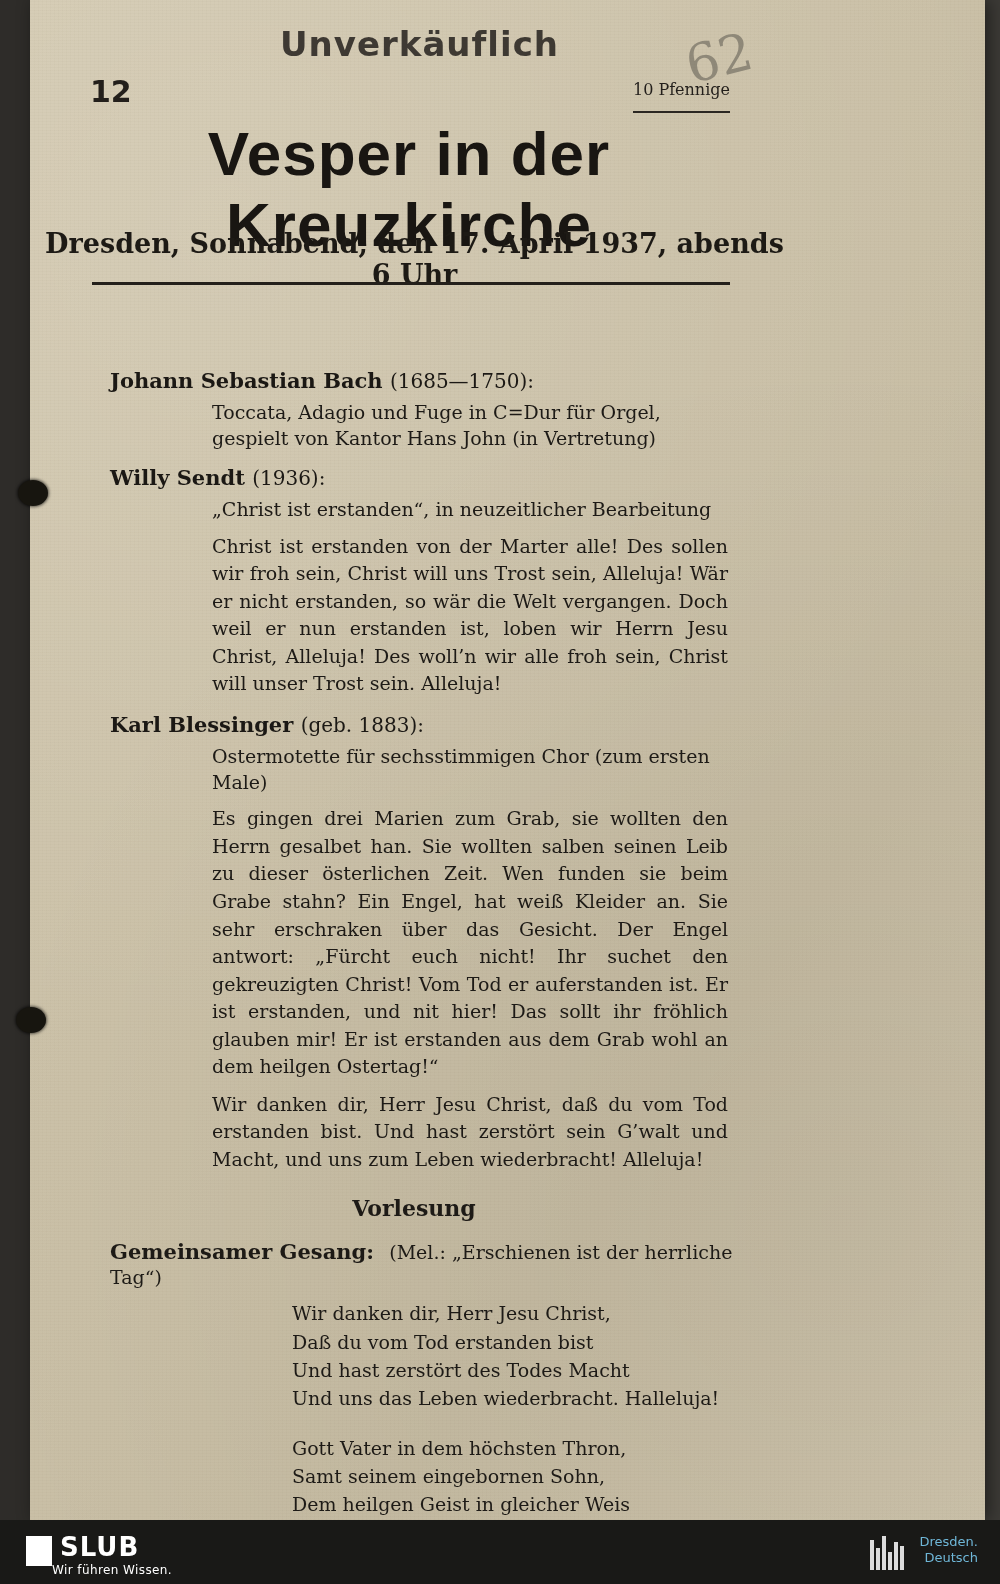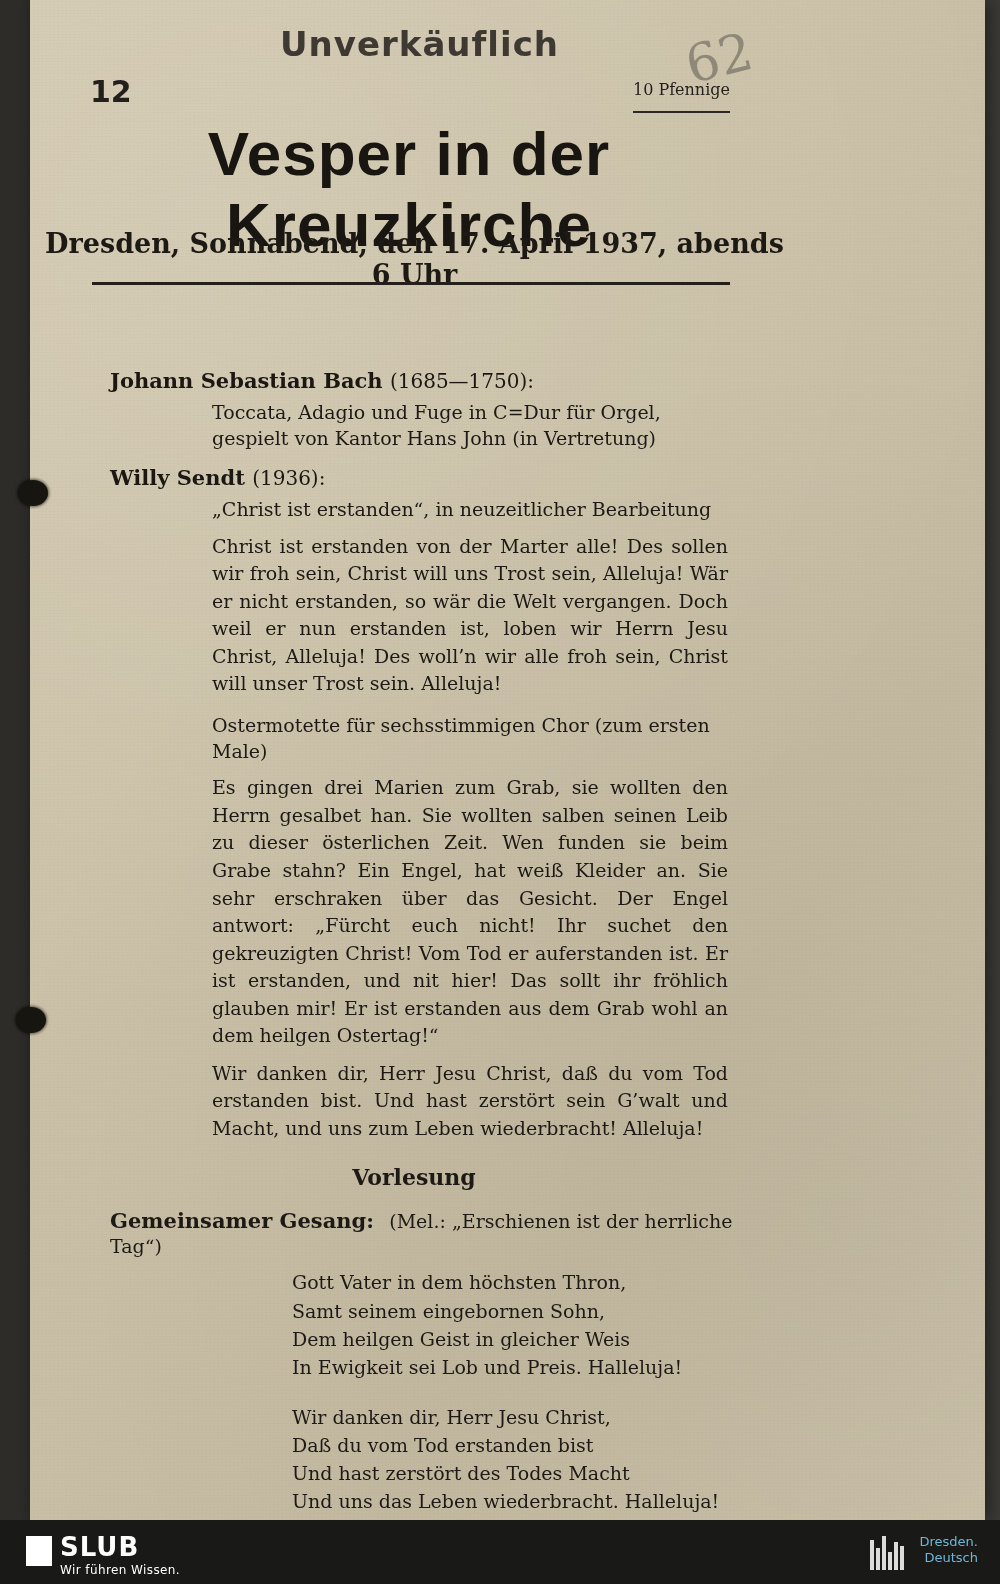--- a/index.html
+++ b/index.html
@@ -246,21 +246,21 @@
   .footer .slub {
     position: absolute;
     left: 60px; top: 12px;
     font-family: "DejaVu Sans", sans-serif;
     font-weight: bold;
     font-size: 26px;
     letter-spacing: 1px;
   }
   .footer .slub-sub {
     position: absolute;
-    left: 60px; top: 43px;
+    left: 52px; top: 43px;
     font-family: "DejaVu Sans", sans-serif;
     font-size: 12px;
     letter-spacing: .4px;
   }
   .footer .footer-logo-box {
     position: absolute;
     left: 26px; top: 16px;
     width: 26px; height: 30px;
     background: #ffffff;
   }
@@ -329,44 +329,48 @@
         <div class="entry">
           <div class="composer">
             <span>Willy Sendt</span>
             <span class="years">(1936):</span>
           </div>
           <div class="work">„Christ ist erstanden“, in neuzeitlicher Bearbeitung</div>
           <div class="text-block">Christ ist erstanden von der Marter alle! Des sollen wir froh sein, Christ will uns Trost sein, Alleluja! Wär er nicht erstanden, so wär die Welt vergangen. Doch weil er nun erstanden ist, loben wir Herrn Jesu Christ, Alleluja! Des woll’n wir alle froh sein, Christ will unser Trost sein. Alleluja!</div>
         </div>
 
         <div class="entry">
+          <div class="composer">
+            <span>Karl Blessinger</span>
+            <span class="years">(geb. 1883):</span>
+          </div>
           <div class="work">Ostermotette für sechsstimmigen Chor (zum ersten Male)</div>
           <div class="text-block">Es gingen drei Marien zum Grab, sie wollten den Herrn gesalbet han. Sie wollten salben seinen Leib zu dieser österlichen Zeit. Wen funden sie beim Grabe stahn? Ein Engel, hat weiß Kleider an. Sie sehr erschraken über das Gesicht. Der Engel antwort: „Fürcht euch nicht! Ihr suchet den gekreuzigten Christ! Vom Tod er auferstanden ist. Er ist erstanden, und nit hier! Das sollt ihr fröhlich glauben mir! Er ist erstanden aus dem Grab wohl an dem heilgen Ostertag!“</div>
           <div class="text-block">Wir danken dir, Herr Jesu Christ, daß du vom Tod erstanden bist. Und hast zerstört sein G’walt und Macht, und uns zum Leben wiederbracht! Alleluja!</div>
         </div>
 
         <div class="section-center">Vorlesung</div>
 
         <div class="hymn-header">
           <span>Gemeinsamer Gesang:</span>
           <span class="mel">(Mel.: „Erschienen ist der herrliche Tag“)</span>
+        </div>
+
+        <div class="verse">
+          <div>Wir danken dir, Herr Jesu Christ,</div>
+          <div>Daß du vom Tod erstanden bist</div>
+          <div>Und hast zerstört des Todes Macht</div>
+          <div>Und uns das Leben wiederbracht.  Hallelujа!</div>
         </div>
 
         <div class="verse">
           <div>Gott Vater in dem höchsten Thron,</div>
           <div>Samt seinem eingebornen Sohn,</div>
           <div>Dem heilgen Geist in gleicher Weis</div>
           <div>In Ewigkeit sei Lob und Preis.  Halleluja!</div>
-        </div>
-
-        <div class="verse">
-          <div>Wir danken dir, Herr Jesu Christ,</div>
-          <div>Daß du vom Tod erstanden bist</div>
-          <div>Und hast zerstört des Todes Macht</div>
-          <div>Und uns das Leben wiederbracht.  Hallelujа!</div>
         </div>
 
         <div class="attribution">Thomas Hartmann (1604)</div>
       </div>
 
     </div>
   </div>
 
   <div class="punch p1"></div>
   <div class="punch p2"></div>

